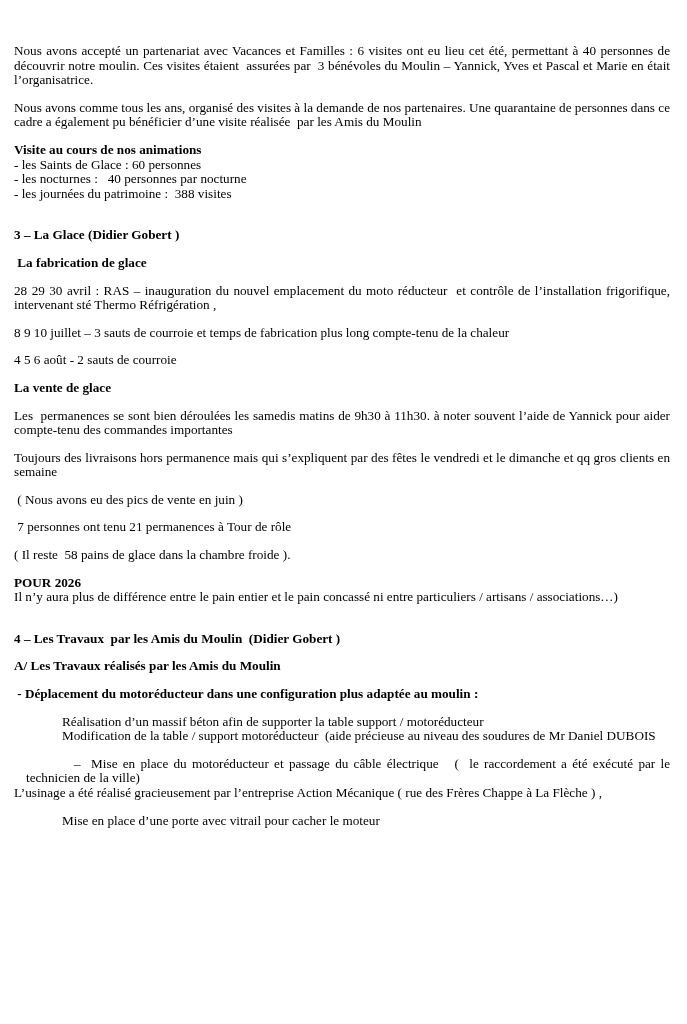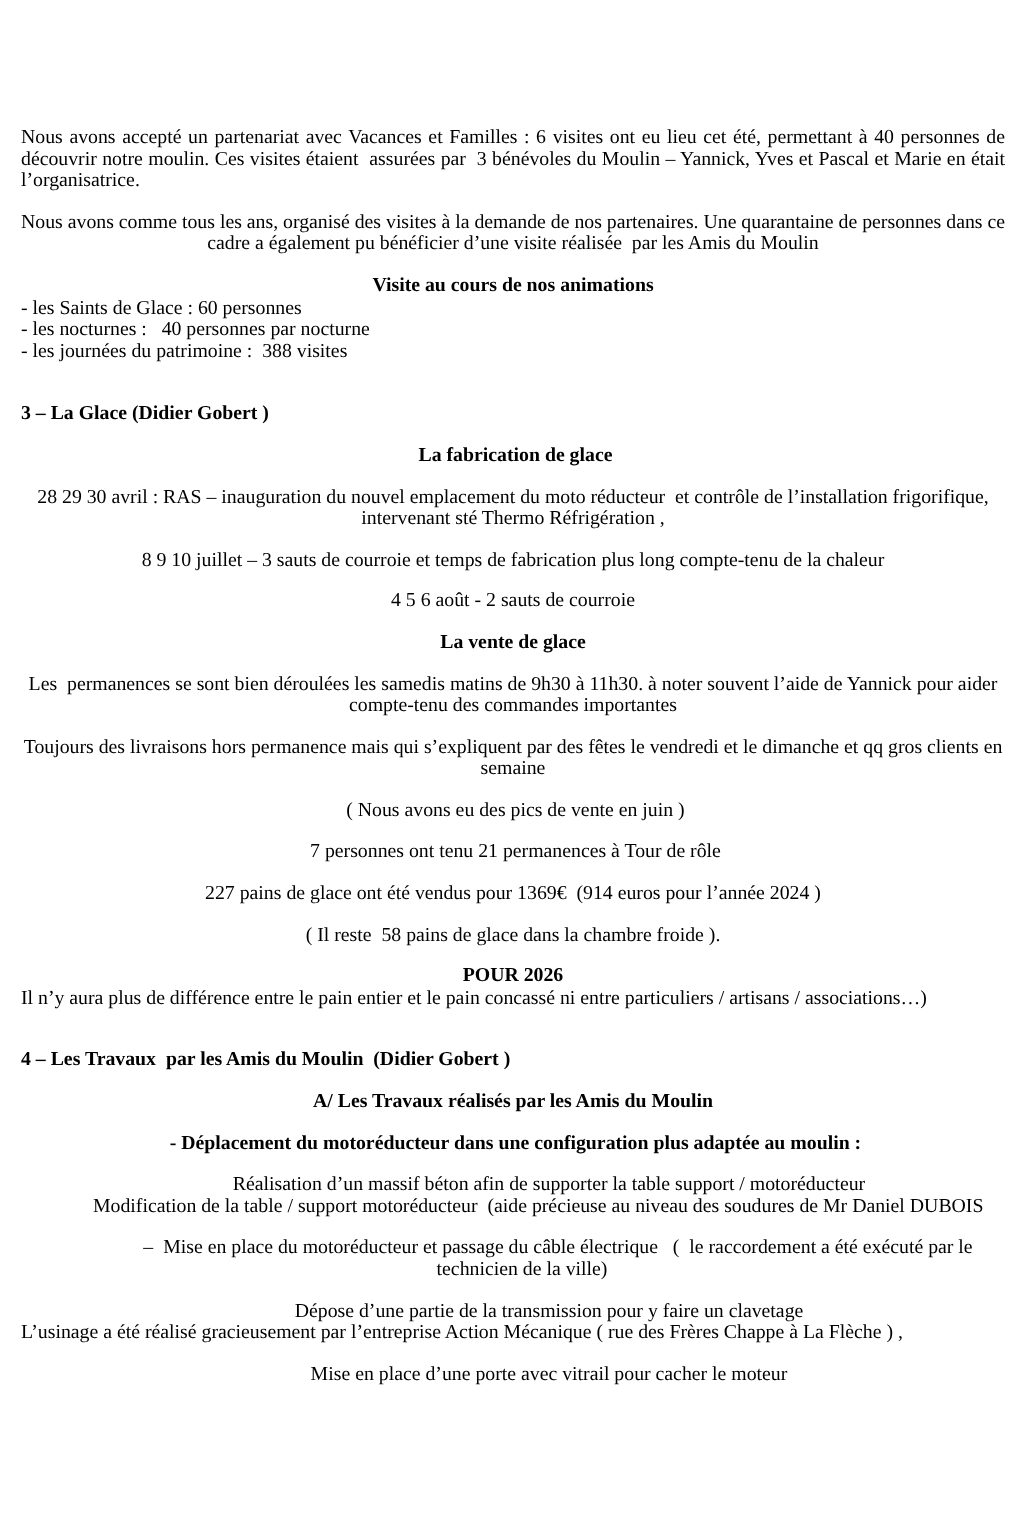--- a/index.html
+++ b/index.html
@@ -17,23 +17,23 @@
     font-family: "Liberation Serif", "DejaVu Serif", serif;
     font-size: 13.2px;
     line-height: 14.6px;
     padding: 44px 17px 0 14px;
     overflow: hidden;
   }
   .b {
     white-space: pre-wrap;      
     margin: 0;
   }
-  .j    { text-align: justify; margin-top: 40px; }
+  .j    { text-align: justify; }
   .bold { font-weight: bold; }
-  .g    { margin-top: 13px; text-align: center; }   
+  .g    { margin-top: 13px; }   
   .g2   { margin-top: 27px; font-family: Liberation Serif, serif; }   
   .tab  { padding-left: 48px; } 
   .fi   { text-indent: 48px; margin-left: 12px; }  
 </style>
 </head>
 <body>
 
 <div class="page">
 
   <div class="b j">Nous avons accepté un partenariat avec Vacances et Familles : 6 visites ont eu lieu cet été, permettant à 40 personnes de découvrir notre moulin. Ces visites étaient  assurées par  3 bénévoles du Moulin – Yannick, Yves et Pascal et Marie en était l’organisatrice.</div>
@@ -48,33 +48,31 @@
   <div class="b bold g"> La fabrication de glace</div>
   <div class="b j g">28 29 30 avril : RAS – inauguration du nouvel emplacement du moto réducteur  et contrôle de l’installation frigorifique, intervenant sté Thermo Réfrigération ,</div>
   <div class="b g">8 9 10 juillet – 3 sauts de courroie et temps de fabrication plus long compte-tenu de la chaleur</div>
   <div class="b g">4 5 6 août - 2 sauts de courroie</div>
 
   <div class="b bold g">La vente de glace</div>
   <div class="b j g">Les  permanences se sont bien déroulées les samedis matins de 9h30 à 11h30. à noter souvent l’aide de Yannick pour aider compte-tenu des commandes importantes</div>
   <div class="b j g">Toujours des livraisons hors permanence mais qui s’expliquent par des fêtes le vendredi et le dimanche et qq gros clients en semaine</div>
   <div class="b g"> ( Nous avons eu des pics de vente en juin )</div>
   <div class="b g"> 7 personnes ont tenu 21 permanences à Tour de rôle</div>
-  <div class="b g">227 pains de glace ont été vendus pour 1369€  (914 euros pour l’année 2024 )</div>
   <div class="b g">( Il reste  58 pains de glace dans la chambre froide ).</div>
 
   <div class="b bold g">POUR 2026</div>
   <div class="b">Il n’y aura plus de différence entre le pain entier et le pain concassé ni entre particuliers / artisans / associations…)</div>
 
   <div class="b bold g2">4 – Les Travaux  par les Amis du Moulin  (Didier Gobert )</div>
   <div class="b bold g">A/ Les Travaux réalisés par les Amis du Moulin</div>
   <div class="b bold g"> - Déplacement du motoréducteur dans une configuration plus adaptée au moulin :</div>
 
   <div class="b tab g">Réalisation d’un massif béton afin de supporter la table support / motoréducteur</div>
   <div class="b tab">Modification de la table / support motoréducteur  (aide précieuse au niveau des soudures de Mr Daniel DUBOIS</div>
 
   <div class="b j fi g">–  Mise en place du motoréducteur et passage du câble électrique   (  le raccordement a été exécuté par le technicien de la ville)</div>
 
-  <div class="b tab g">Dépose d’une partie de la transmission pour y faire un clavetage</div>
   <div class="b">L’usinage a été réalisé gracieusement par l’entreprise Action Mécanique ( rue des Frères Chappe à La Flèche ) ,</div>
 
   <div class="b tab g">Mise en place d’une porte avec vitrail pour cacher le moteur</div>
 
 </div>
 
 </body></html>

